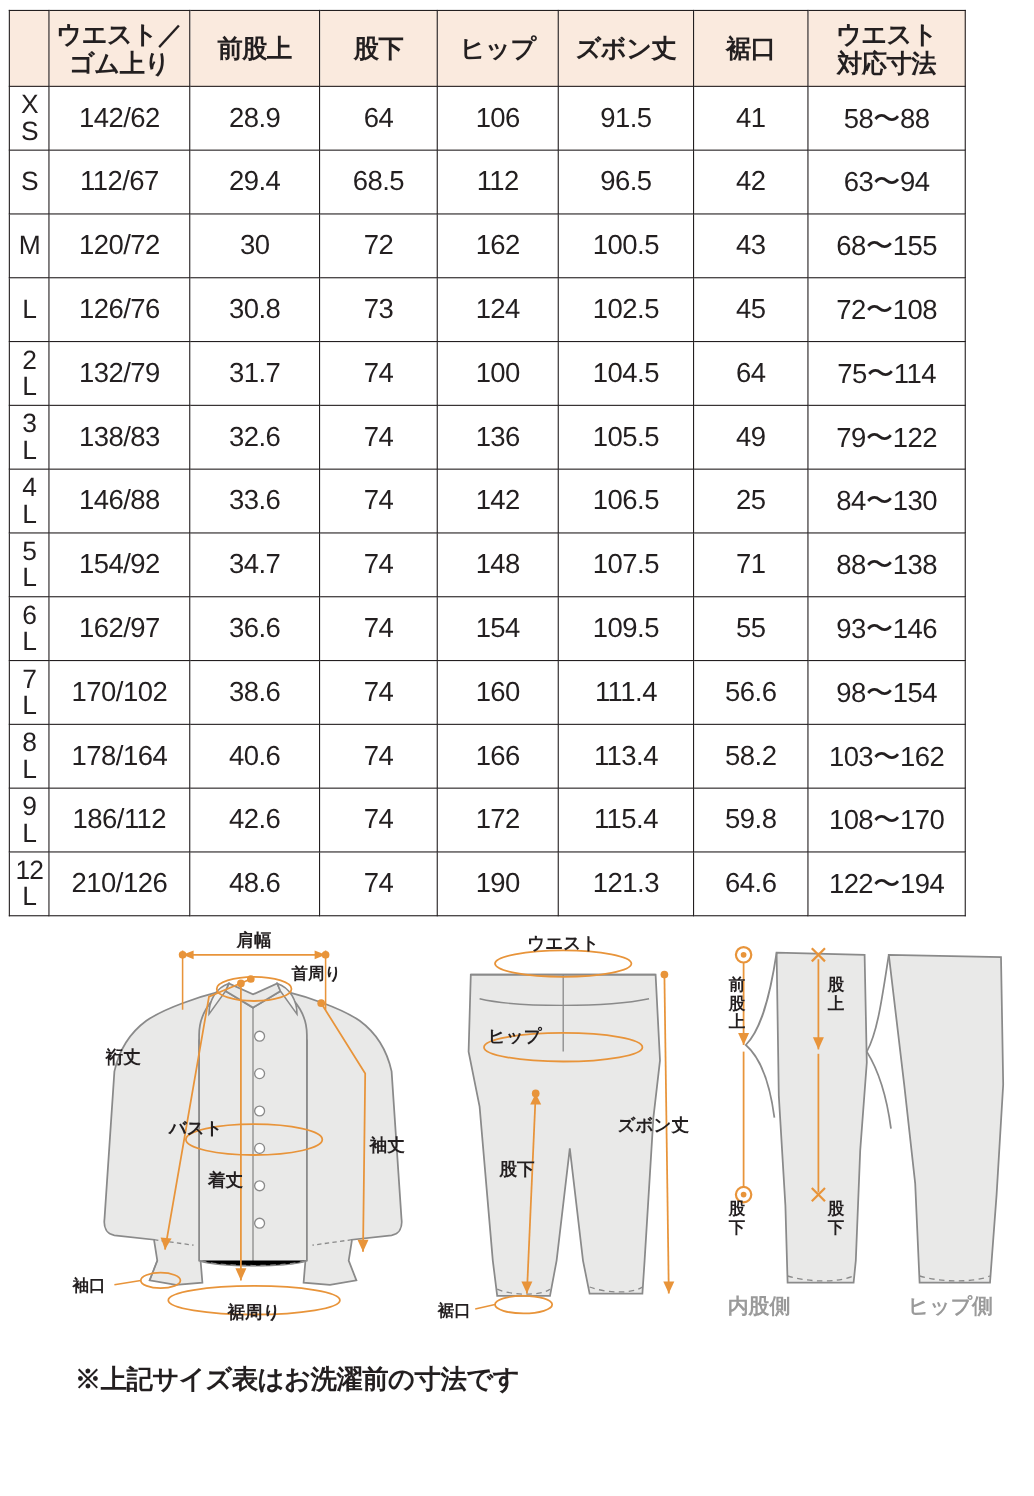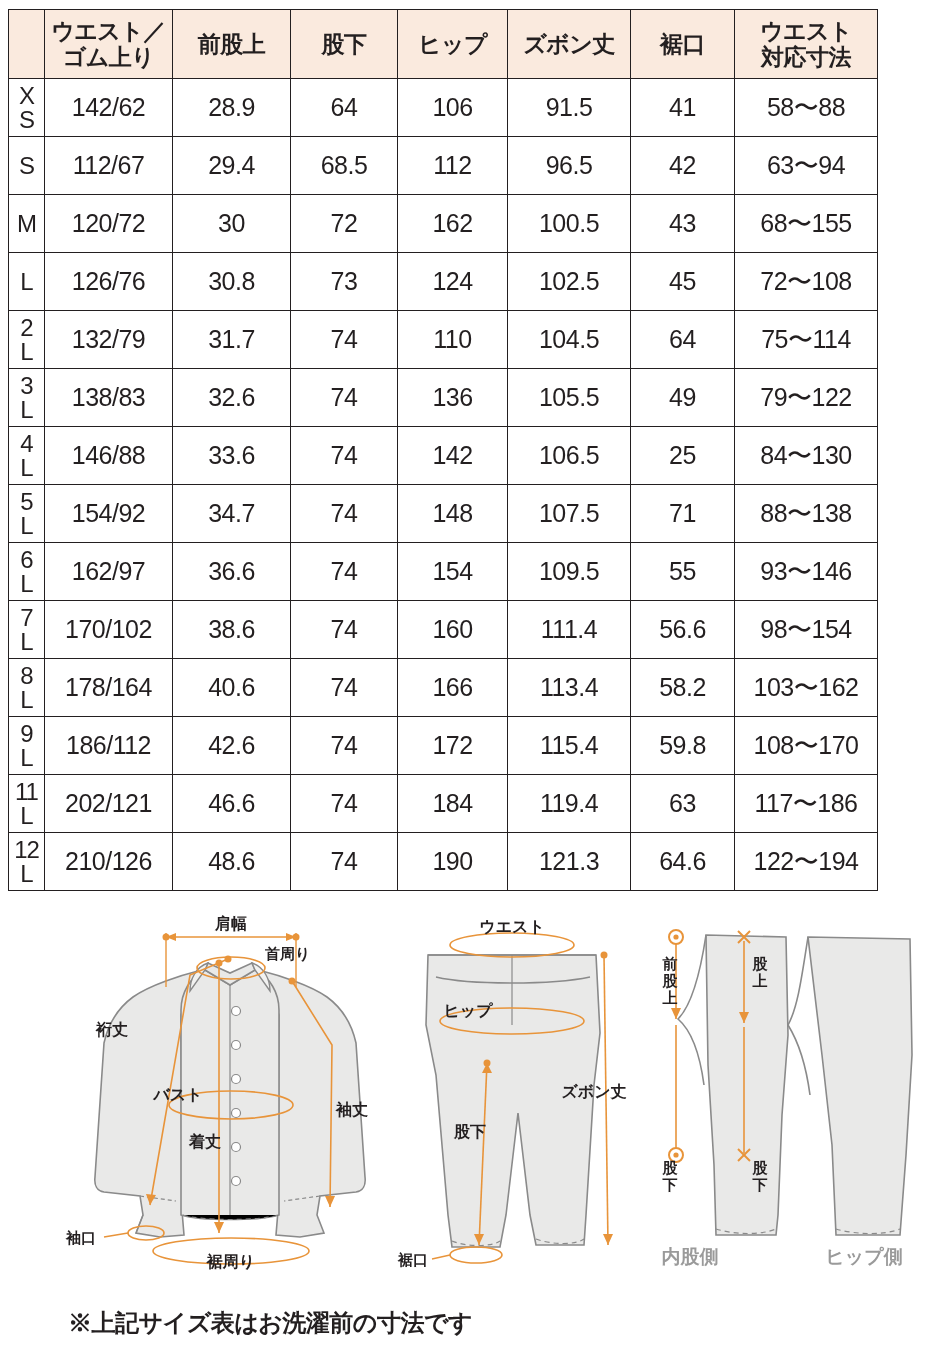--- a/index.html
+++ b/index.html
@@ -68,21 +68,21 @@
   .col-c  { width: 110px; }
   .col-d  { width: 123px; }
   .col-e  { width: 104px; }
   .col-f  { width: 143px; }
 
   
   .figures {
     position: relative;
     width: 940px;
     height: 390px;
-    margin-top: 24px;
+    margin-top: 13px;
   }
   .figures svg { display: block; }
 
   .note {
     font-size: 24px;
     font-weight: bold;
     letter-spacing: -0.5px;
     padding-left: 68px;
     margin-top: 2px;
   }
@@ -160,21 +160,21 @@
           <td>72〜108</td>
         </tr>
         <tr>
           <td class="sz">
             <span class="sz-in">2</span>
             <span class="sz-in">L</span>
           </td>
           <td>132/79</td>
           <td>31.7</td>
           <td>74</td>
-          <td>110</td>
+          <td>100</td>
           <td>104.5</td>
           <td>64</td>
           <td>75〜114</td>
         </tr>
         <tr>
           <td class="sz">
             <span class="sz-in">3</span>
             <span class="sz-in">L</span>
           </td>
           <td>138/83</td>
@@ -255,33 +255,20 @@
             <span class="sz-in">9</span>
             <span class="sz-in">L</span>
           </td>
           <td>186/112</td>
           <td>42.6</td>
           <td>74</td>
           <td>172</td>
           <td>115.4</td>
           <td>59.8</td>
           <td>108〜170</td>
-        </tr>
-        <tr>
-          <td class="sz">
-            <span class="sz-in">11</span>
-            <span class="sz-in">L</span>
-          </td>
-          <td>202/121</td>
-          <td>46.6</td>
-          <td>74</td>
-          <td>184</td>
-          <td>119.4</td>
-          <td>63</td>
-          <td>117〜186</td>
         </tr>
         <tr>
           <td class="sz">
             <span class="sz-in">12</span>
             <span class="sz-in">L</span>
           </td>
           <td>210/126</td>
           <td>48.6</td>
           <td>74</td>
           <td>190</td>

